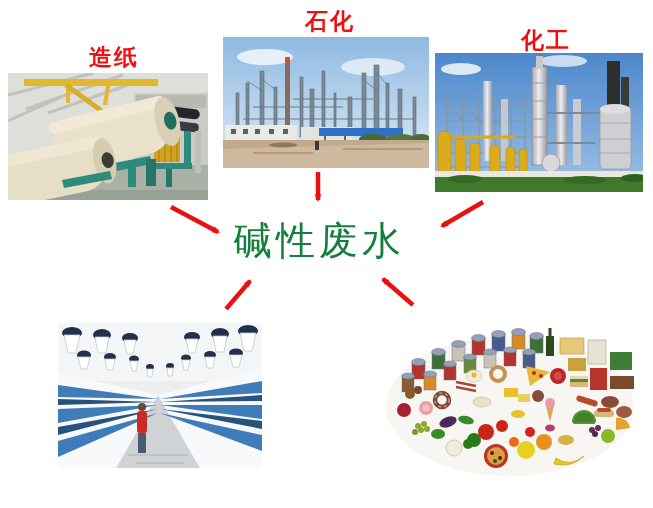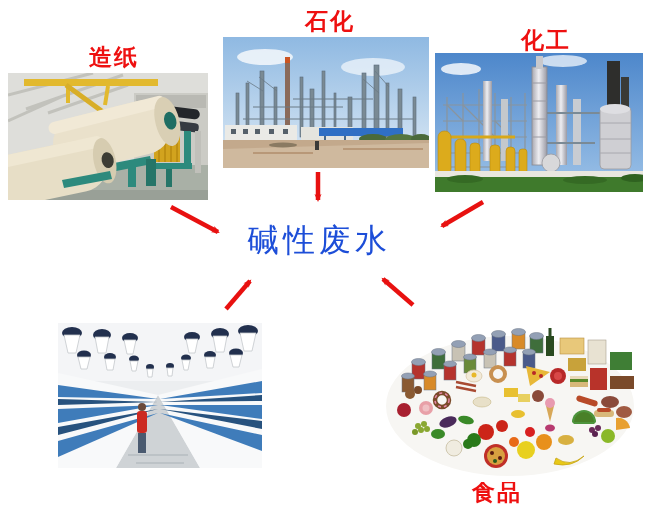--- a/index.html
+++ b/index.html
@@ -7,36 +7,35 @@
     position:relative;width:653px;height:508px;background:#ffffff;
     overflow:hidden;font-family:"Liberation Sans",sans-serif;
   }
   .src-label{
     position:absolute;color:#ee1010;font-weight:bold;font-size:23px;
     letter-spacing:2px;white-space:nowrap;transform:translateX(-50%);
     font-family:"Liberation Sans",sans-serif;
   }
   .center-term{
     position:absolute;left:319px;top:241px;transform:translate(-50%,-50%);
-    color:#1d4ed8;font-size:32px;letter-spacing:4px;white-space:nowrap;
+    color:#15803d;font-size:39px;letter-spacing:4px;white-space:nowrap;
     font-family:"Liberation Serif","DejaVu Serif",serif;
   }
   .photo{position:absolute;display:block;}
   .photo svg{display:block;}
   #arrow-layer{position:absolute;left:0;top:0;pointer-events:none;}
 </style>
 </head>
 <body>
 
 <div id="stage">
 
   <div class="src-label" style="left:330px;top:6px;">石化</div>
   <div class="src-label" style="left:114px;top:42px;">造纸</div>
   <div class="src-label" style="left:546px;top:25px;">化工</div>
-  <div class="src-label" style="left:497px;top:477px;">食品</div>
 
   <div class="center-term">碱性废水</div>
 
   <div class="photo" style="left:8px;top:73px;">
     <svg width="200" height="127" viewBox="0 0 200 127">
       <rect width="200" height="127" fill="#d8d8d4"></rect>
       <rect x="0" y="0" width="200" height="94" fill="#dedeDA"></rect>
       <path d="M0,22 L85,0 M18,36 L115,2 M0,48 L62,20 M40,40 L120,12" stroke="#c2c2bc" stroke-width="3" fill="none"></path>
       <rect x="126" y="20" width="74" height="74" fill="#cbcbc5"></rect>
       <rect x="128" y="22" width="70" height="13" fill="#b9b9b3"></rect>

